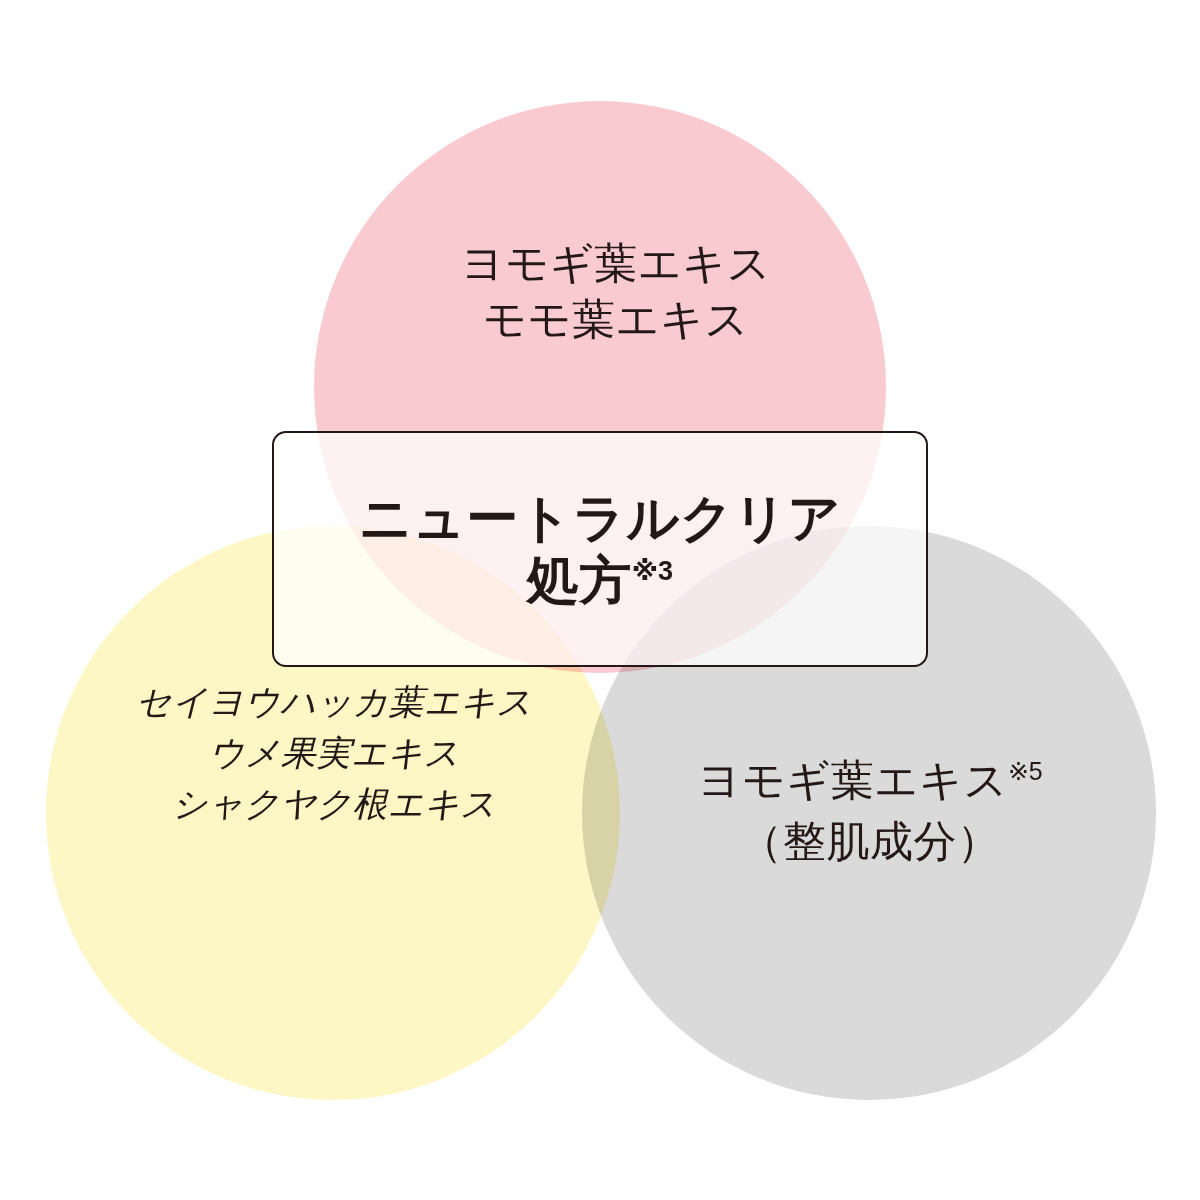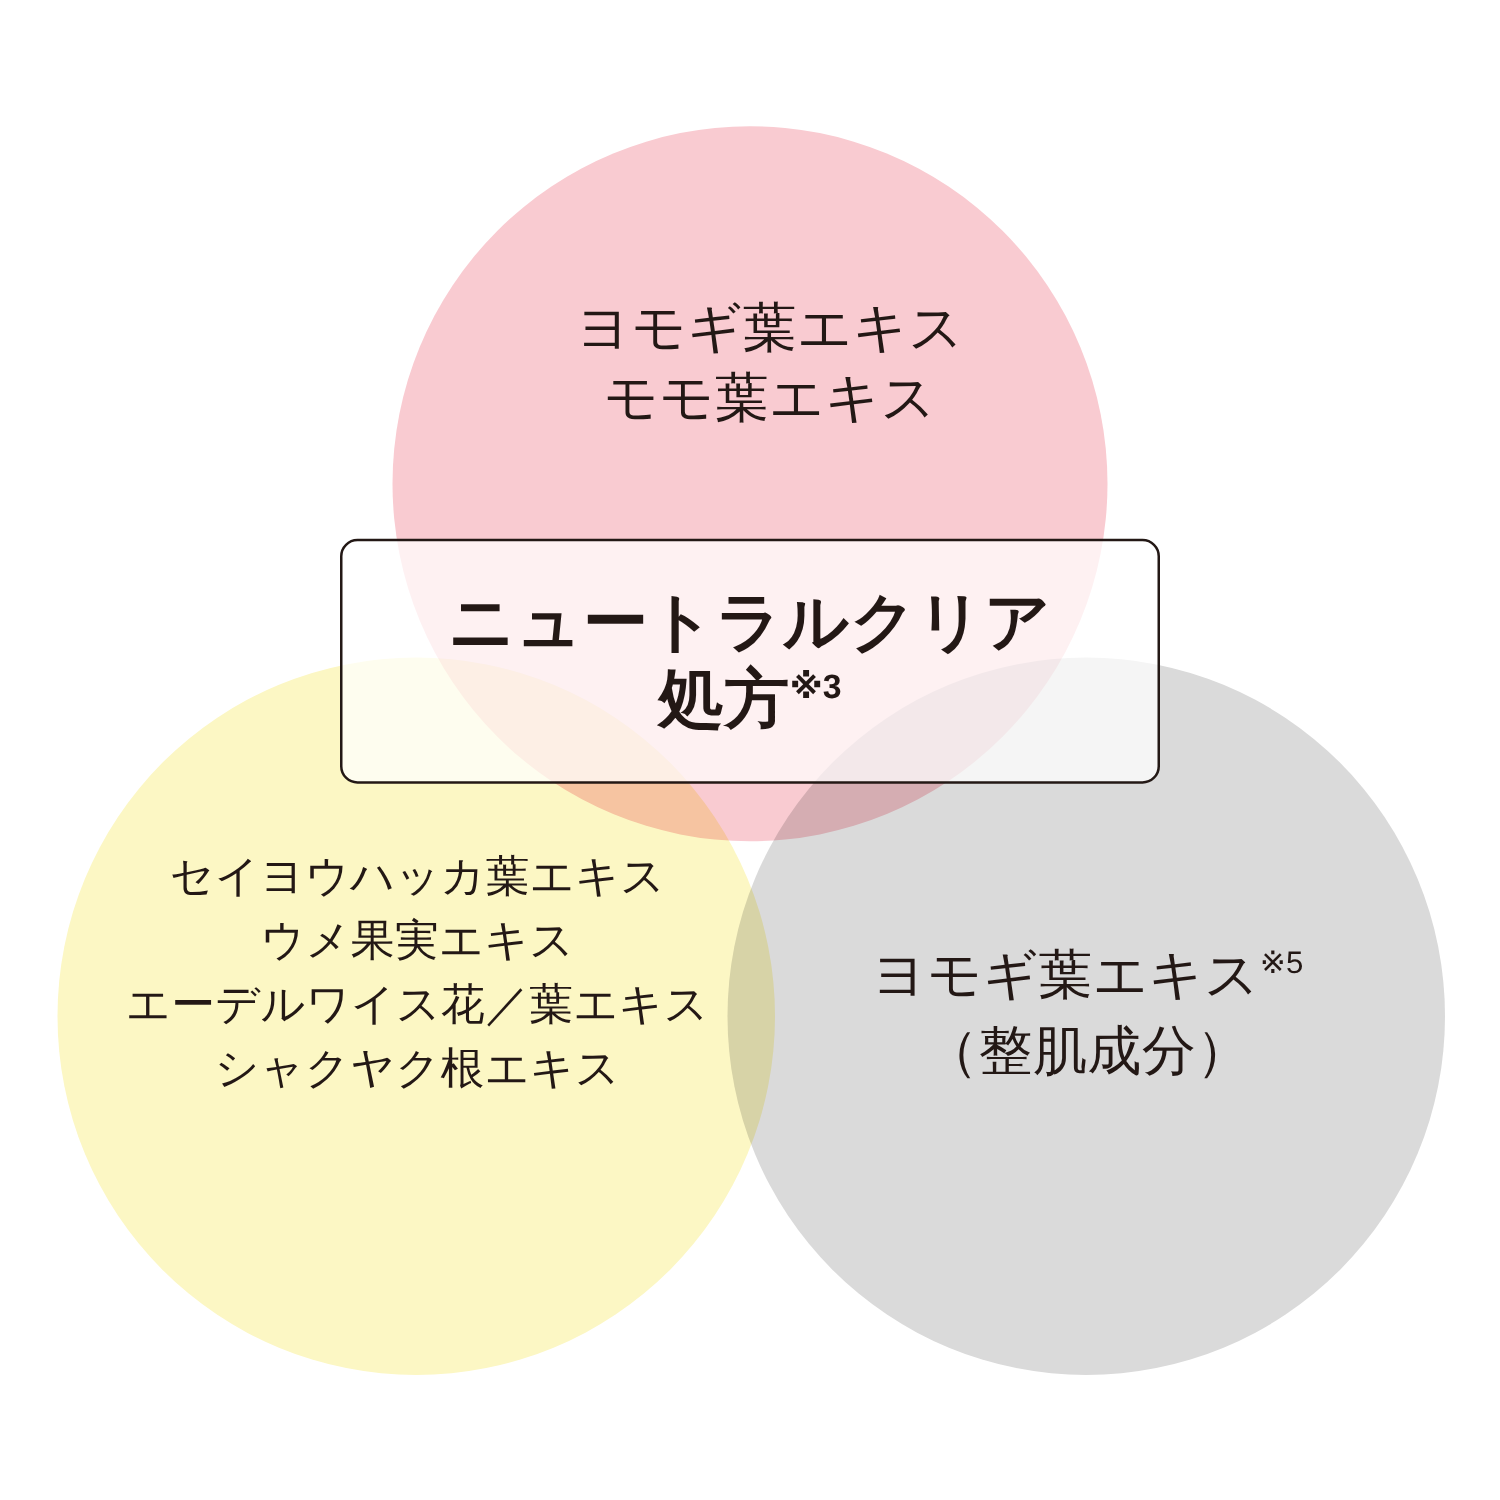--- a/index.html
+++ b/index.html
@@ -72,21 +72,21 @@
   #top-label .line { display: block; }
 
   #left-label {
     left: 30px;
     top: 676px;
     width: 608px;
     font-size: 35px;
     line-height: 1.46;
     letter-spacing: 0.3px;
   }
-  #left-label .line { display: block; }
+  #left-label .line { display: block; font-style: italic; }
 
   #right-label {
     left: 600px;
     top: 750px;
     width: 540px;
     font-size: 43px;
     line-height: 1.42;
     letter-spacing: 0.5px;
   }
   #right-label .line { display: block; }
@@ -96,21 +96,21 @@
     vertical-align: super;
     letter-spacing: 0;
   }
 
   
   #center-box {
     position: absolute;
     left: 272px;
     top: 431px;
     width: 656px;
-    height: 196px;
+    height: 236px;
     box-sizing: border-box;
     border: 2px solid #231815;
     border-radius: 14px;
     background: rgba(255, 255, 255, 0.72);
     display: flex;
     flex-direction: column;
     align-items: center;
     justify-content: center;
   }
   #center-box .ctext {
@@ -140,21 +140,20 @@
   </div>
 
   <div class="label-block" id="top-label">
     <span class="line">ヨモギ葉エキス</span>
     <span class="line">モモ葉エキス</span>
   </div>
 
   <div class="label-block" id="left-label">
     <span class="line">セイヨウハッカ葉エキス</span>
     <span class="line">ウメ果実エキス</span>
-    <span class="line">エーデルワイス花／葉エキス</span>
     <span class="line">シャクヤク根エキス</span>
   </div>
 
   <div class="label-block" id="right-label">
     <span class="line"><span>ヨモギ葉エキス</span><span class="sup-mark">※5</span></span>
     <span class="line">（整肌成分）</span>
   </div>
 
   <div id="center-box">
     <div class="ctext">

